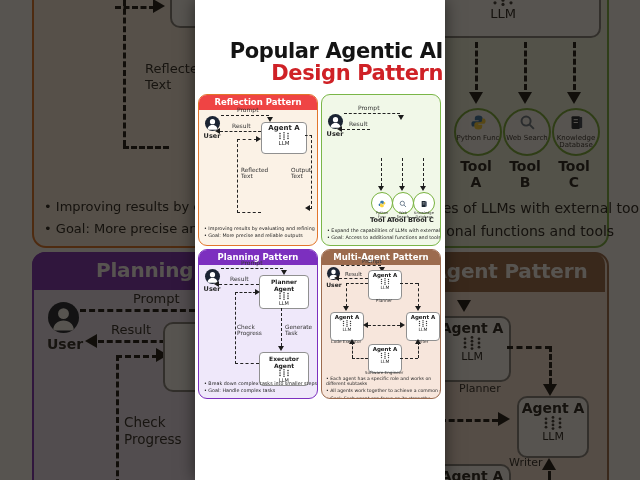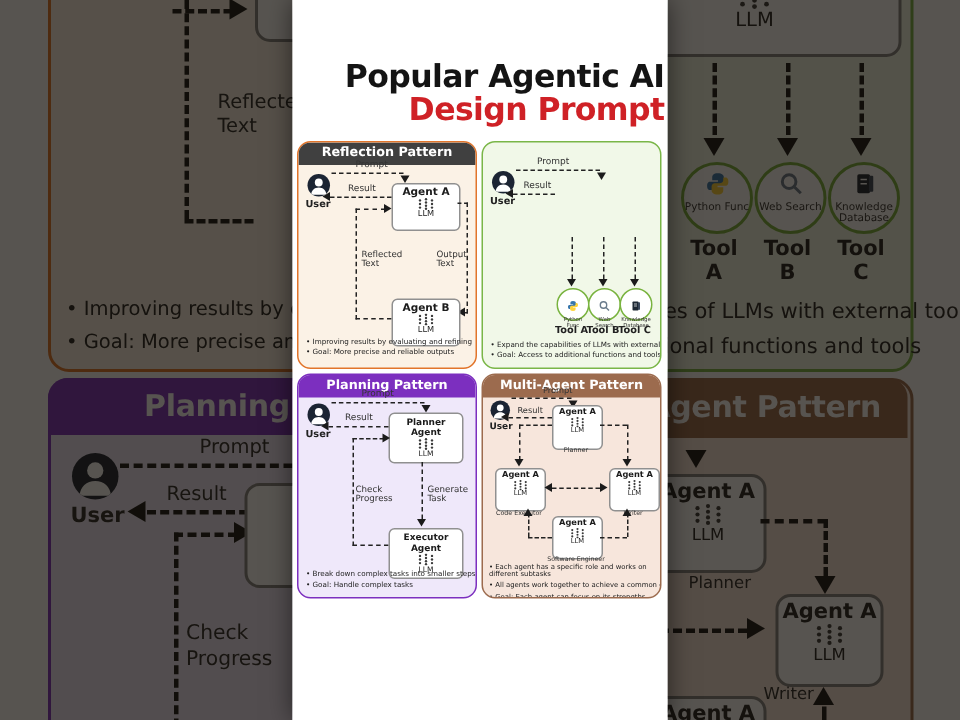--- a/index.html
+++ b/index.html
@@ -39,21 +39,21 @@
     box-shadow:0 0 16px rgba(0,0,0,0.55);}
   #titles{position:absolute;left:0;top:40px;width:248px;text-align:right;line-height:1.06;}
   #title1{font-size:21px;font-weight:800;color:#141414;letter-spacing:-0.4px;}
   #title2{font-size:21px;font-weight:800;color:#CF2126;letter-spacing:-0.4px;}
 
   #grid{position:absolute;left:3px;top:94px;width:243px;display:grid;
     grid-template-columns:120px 120px;grid-template-rows:152px 150px;gap:3px;}
   .quad{position:relative;border-radius:9px;overflow:hidden;}
   .qhead{height:15px;line-height:15px;text-align:center;color:#fff;font-size:8.5px;font-weight:700;}
   .q-refl{background:#FBF2E6;border:1.5px solid #E2752B;}
-  .q-refl .qhead{background:#404040;}
+  .q-refl .qhead{background:#ef4444;}
   .q-tool{background:#F1F8E8;border:1.5px solid #7AB648;}
   .q-tool .qhead{background:#7AB648;}
   .q-plan{background:#EFE8FA;border:1.5px solid #7C2FBF;}
   .q-plan .qhead{background:#7C2FBF;}
   .q-mult{background:#F7E6DC;border:1.5px solid #9C6B4E;}
   .q-mult .qhead{background:#9C6B4E;}
 
   .dh{position:absolute;height:0;border-top:1.4px dashed #222;}
   .dv{position:absolute;width:0;border-left:1.4px dashed #222;}
   .arr{position:absolute;width:0;height:0;}
@@ -224,21 +224,21 @@
     <div class="DV" style="left:103px;top:471px;height:12px;"></div>
     <div class="BNODE" style="left:-12px;top:464px;width:74px;height:30px;">
       <span style="display:block;font-size:14px;font-weight:700;margin-top:2px;">Agent A</span>
     </div>
     <div class="dim"></div>
   </div>
 
   <div id="card">
     <div id="titles">
       <div id="title1">Popular Agentic AI</div>
-      <div id="title2">Design Prompt</div>
+      <div id="title2">Design Pattern</div>
     </div>
 
     <div id="grid">
 
       <div class="quad q-refl">
         <div class="qhead">Reflection Pattern</div>
         <div class="avatar" style="left:6px;top:21px;width:15px;height:15px;">
           <svg viewBox="0 0 24 24">
               <circle cx="12" cy="9" r="4.2" fill="#fff"></circle>
               <path d="M4 22c0-4.6 3.6-7.6 8-7.6s8 3 8 7.6" fill="#fff"></path>
@@ -272,38 +272,20 @@
         <div class="dh" style="left:38px;top:44px;width:20px;"></div>
         <div class="arr r" style="left:57px;top:41px;"></div>
         <div class="dv" style="left:38px;top:44px;height:74px;"></div>
         <div class="dh" style="left:38px;top:117px;width:24px;"></div>
         <div class="dh" style="left:106px;top:40px;width:7px;"></div>
         <div class="dv" style="left:112px;top:40px;height:74px;"></div>
         <div class="dh" style="left:110px;top:113px;width:3px;"></div>
         <div class="arr l" style="left:106px;top:110px;"></div>
         <div class="lbl" style="left:42px;top:72px;width:30px;font-size:5.8px;text-align:left;">Reflected Text</div>
         <div class="lbl" style="left:92px;top:72px;width:24px;font-size:5.8px;text-align:left;">Output Text</div>
-        <div class="node" style="left:62px;top:104px;width:44px;height:30px;">
-          <span class="nm" style="font-size:7px;margin-top:1px;">Agent B</span>
-          <svg class="dots" width="14" height="8" viewBox="0 0 16 10">
-              <g fill="#3a3a3a">
-                <circle cx="3" cy="2" r="1"></circle>
-                <circle cx="3" cy="5" r="1"></circle>
-                <circle cx="3" cy="8" r="1"></circle>
-                <circle cx="8" cy="1" r="1"></circle>
-                <circle cx="8" cy="3.7" r="1"></circle>
-                <circle cx="8" cy="6.4" r="1"></circle>
-                <circle cx="8" cy="9" r="1"></circle>
-                <circle cx="13" cy="2" r="1"></circle>
-                <circle cx="13" cy="5" r="1"></circle>
-                <circle cx="13" cy="8" r="1"></circle>
-              </g>
-            </svg>
-          <span class="llm" style="font-size:5.5px;">LLM</span>
-        </div>
         <div class="bullets" style="left:5px;top:131px;font-size:4.8px;">
           <div>Improving results by evaluating and refining</div>
           <div>Goal: More precise and reliable outputs</div>
         </div>
       </div>
 
       <div class="quad q-tool">
         <div class="avatar" style="left:6px;top:19px;width:15px;height:15px;">
           <svg viewBox="0 0 24 24">
               <circle cx="12" cy="9" r="4.2" fill="#fff"></circle>

